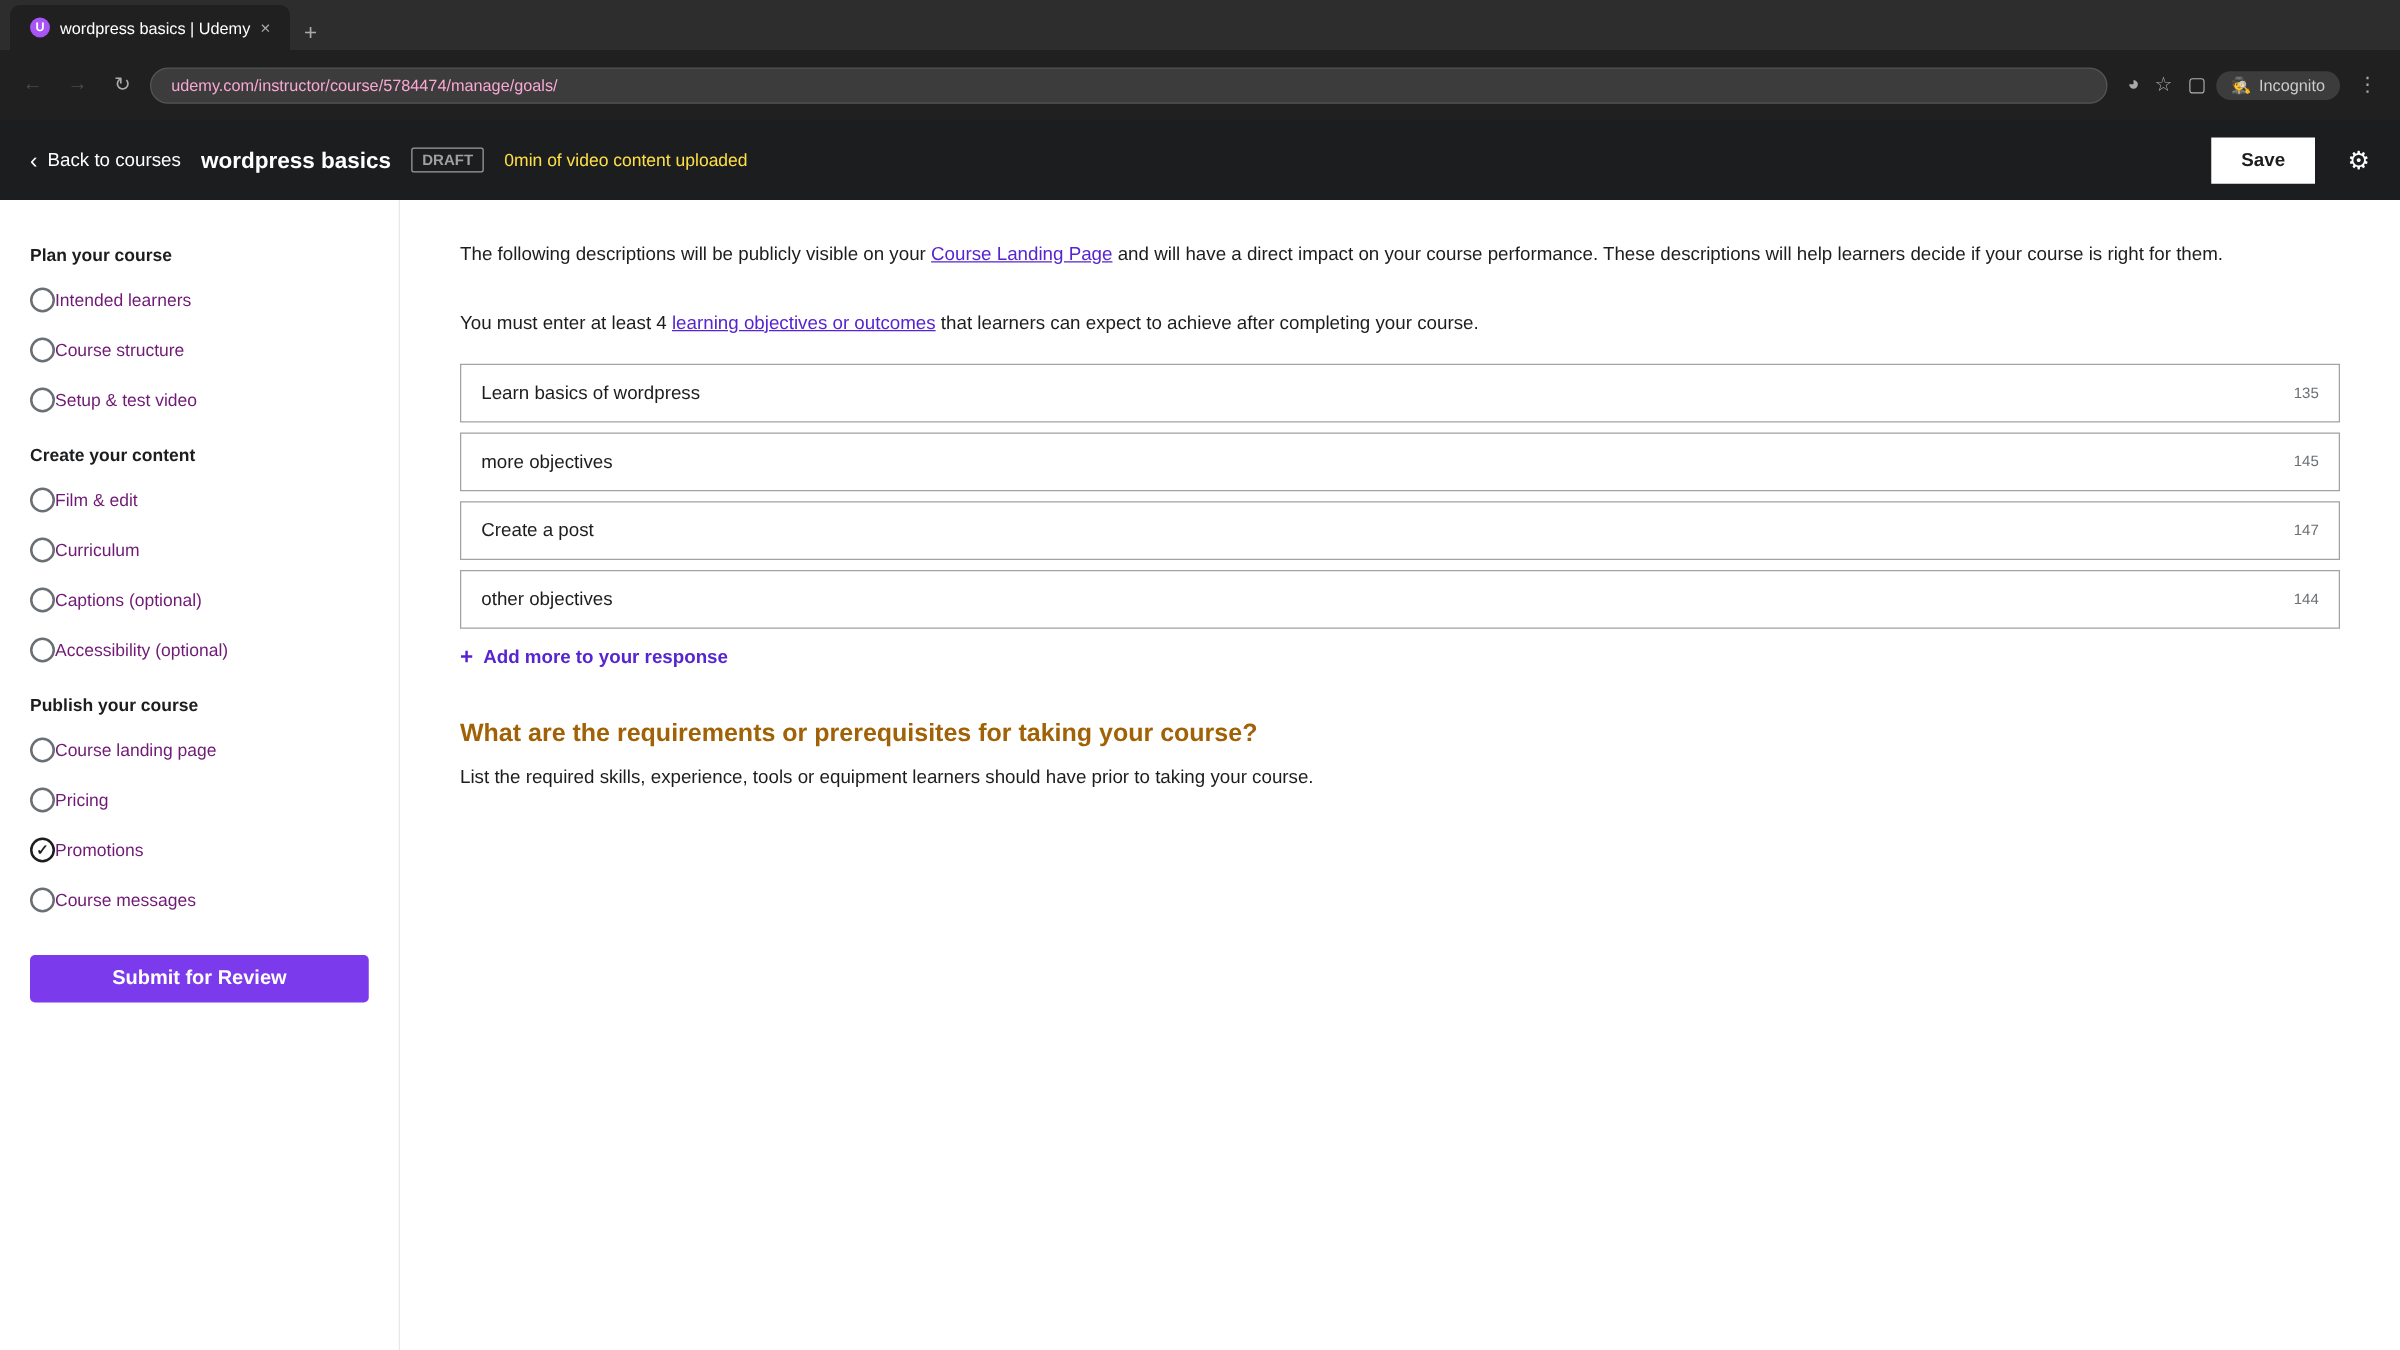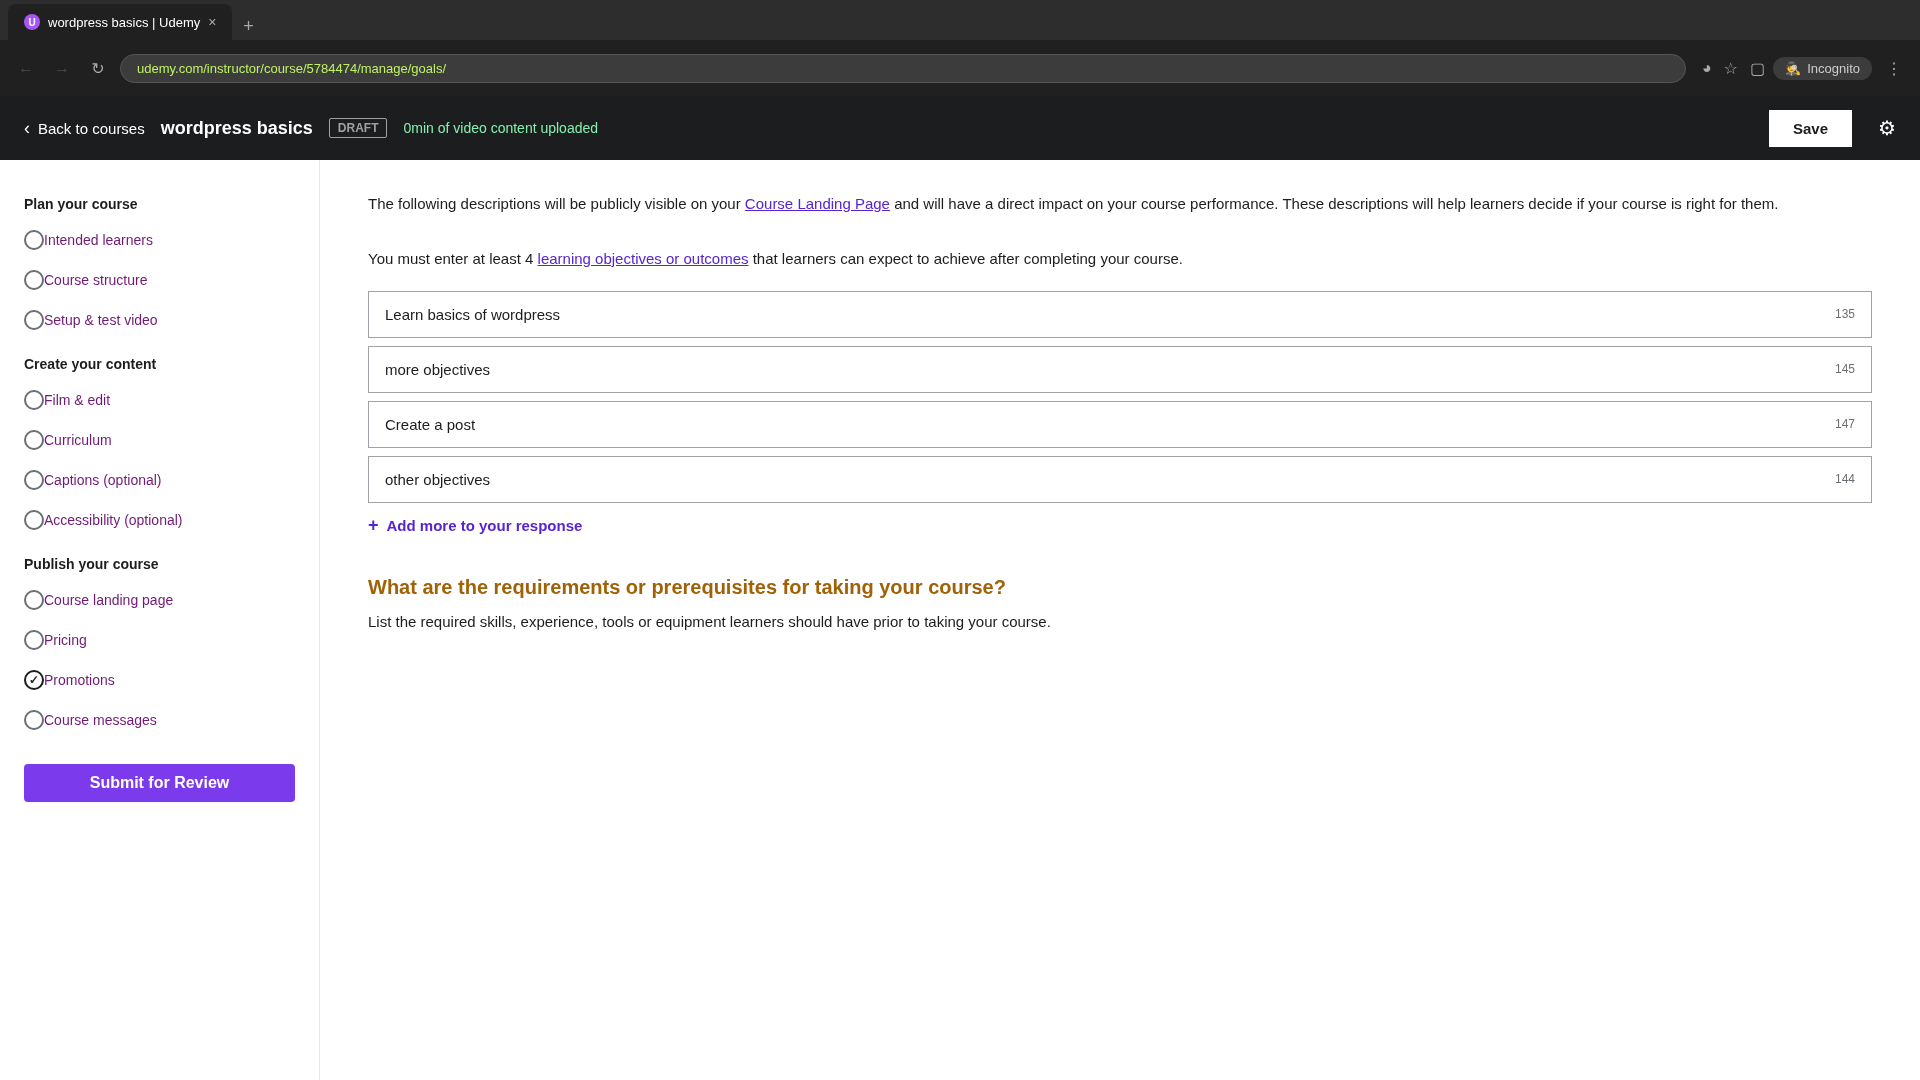--- a/index.html
+++ b/index.html
@@ -72,21 +72,21 @@
       border-radius: 50%;
       display: flex; align-items: center; justify-content: center;
     }
     .nav-btn.disabled { opacity: 0.3; cursor: default; }
     .address-bar {
       flex: 1;
       background: #3c3c3c;
       border: 1px solid #555;
       border-radius: 20px;
       padding: 6px 16px;
-      color: #bef264;
+      color: #f9a8d4;
       font-size: 13px;
       display: flex; align-items: center;
     }
     .nav-icons {
       display: flex; align-items: center; gap: 12px; margin-left: 8px;
     }
     .nav-icon { color: #aaa; font-size: 16px; cursor: pointer; }
     .incognito-badge {
       display: flex; align-items: center; gap: 6px;
       background: #3c3c3c;
@@ -121,21 +121,21 @@
     .draft-badge {
       background: transparent;
       border: 1px solid #a0a0a0;
       color: #a0a0a0;
       font-size: 12px;
       padding: 2px 8px;
       border-radius: 2px;
       font-weight: 600;
     }
     .video-info {
-      color: #86efac;
+      color: #fde047;
       font-size: 14px;
       flex: 1;
     }
     .save-btn {
       background: #fff;
       color: #1c1d1f;
       border: 2px solid #1c1d1f;
       padding: 10px 24px;
       font-size: 15px;
       font-weight: 700;

